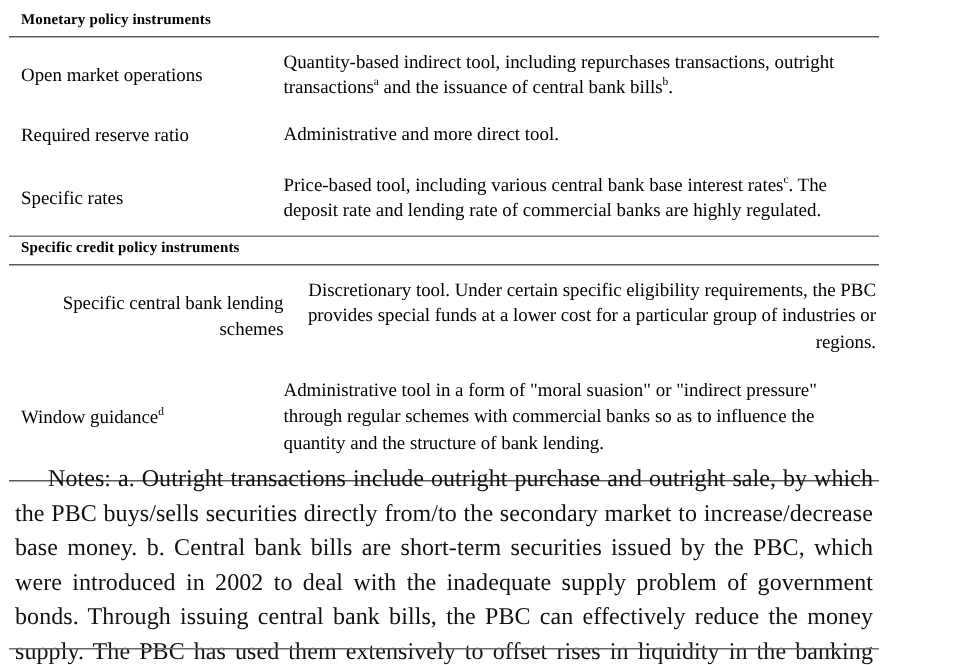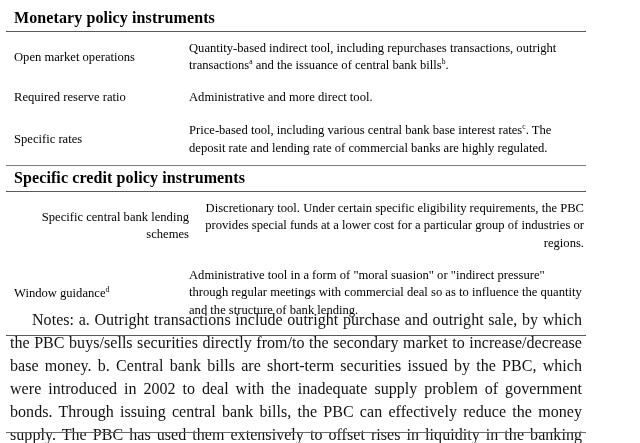--- a/index.html
+++ b/index.html
@@ -42,21 +42,21 @@
     position: absolute;
     left: 6px;
     top: 432px;
     width: 580px;
     height: 0;
     border-top: 1.4px solid #6a6a6a;
   }
 
   
   .section-header {
-    font-size: 16px;
+    font-size: 10px;
     font-weight: bold;
     line-height: 1.25;
     padding: 2px 0 3px 8px;
     letter-spacing: 0.1px;
   }
 
   
   .row {
     display: flex;
     align-items: center;
@@ -135,21 +135,21 @@
     <div class="section-header">Specific credit policy instruments</div>
     <div class="rule"></div>
 
     <div class="row row-4">
       <div class="row-label">Specific central bank lending schemes</div>
       <div class="row-desc">Discretionary tool. Under certain specific eligibility requirements, the PBC provides special funds at a lower cost for a particular group of industries or regions.</div>
     </div>
 
     <div class="row row-5">
       <div class="row-label"><span>Window guidance</span><sup>d</sup></div>
-      <div class="row-desc">Administrative tool in a form of "moral suasion" or "indirect pressure" through regular meetings with commercial deal so as to influence the quantity and the structure of bank lending.</div>
+      <div class="row-desc">Administrative tool in a form of "moral suasion" or "indirect pressure" through regular schemes with commercial banks so as to influence the quantity and the structure of bank lending.</div>
     </div>
 
     <div class="spacer-top"></div>
     <div class="rule"></div>
 
   </div>
 
   <div class="notes">Notes: a. Outright transactions include outright purchase and outright sale, by which the PBC buys/sells securities directly from/to the secondary market to increase/decrease base money. b. Central bank bills are short-term securities issued by the PBC, which were introduced in 2002 to deal with the inadequate supply problem of government bonds. Through issuing central bank bills, the PBC can effectively reduce the money supply. The PBC has used them extensively to offset rises in liquidity in the banking system as a result of the PBC’s foreign exchange purchases. Therefore, central bank bills are often referred as sterilization bonds. c. They include the central bank lending rate, the rediscount rate, the interest rates paid on the required and excess reserves. d. The Bank of Japan exercised this practice as well in the post-War era until the early 1990s.</div>
 
   <div class="rule-bottom"></div>

